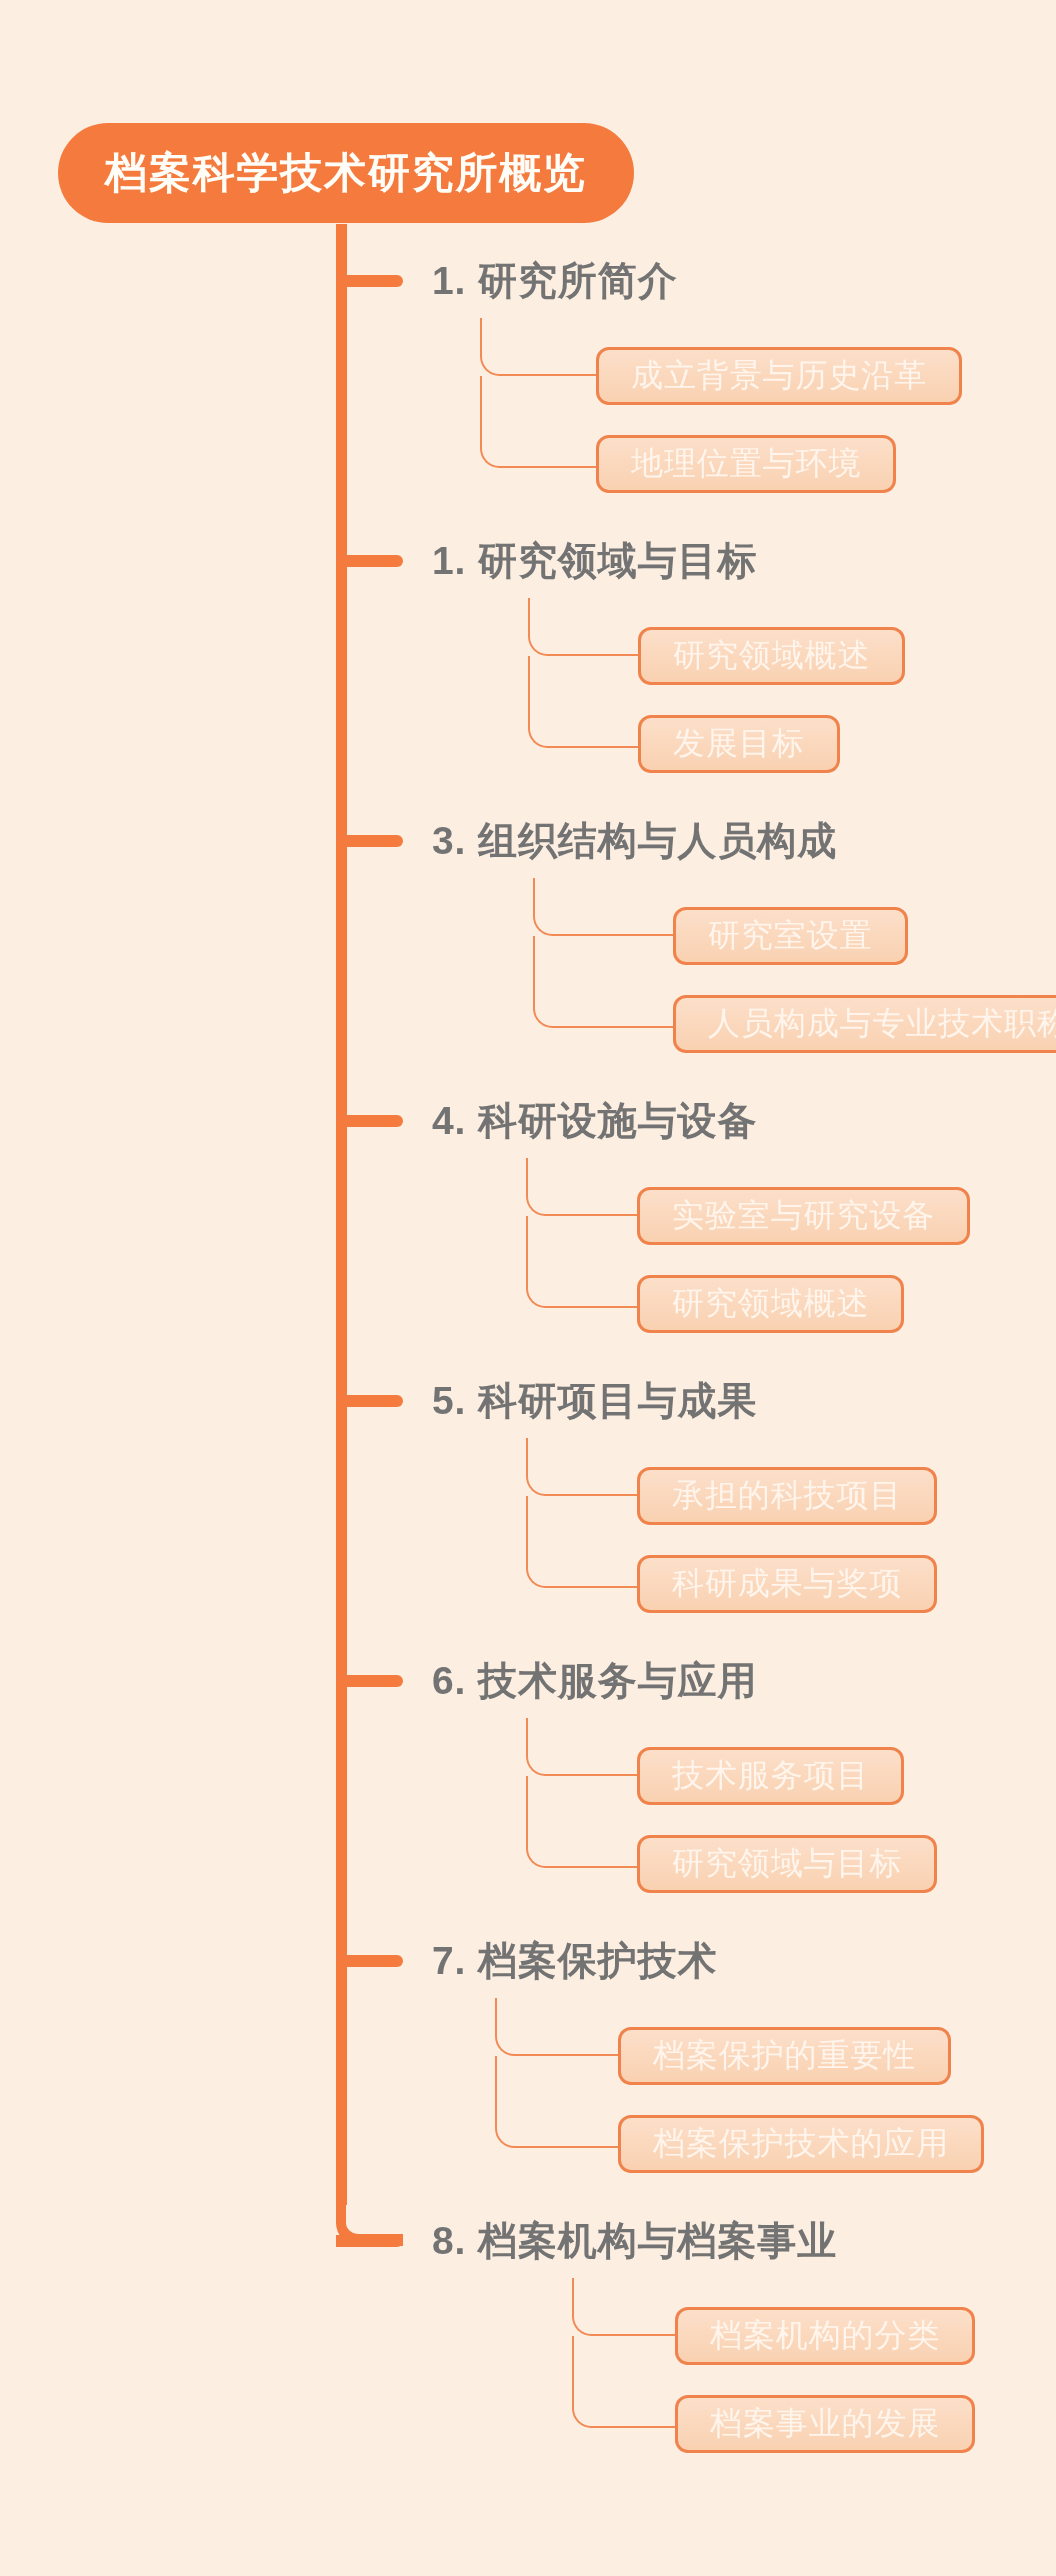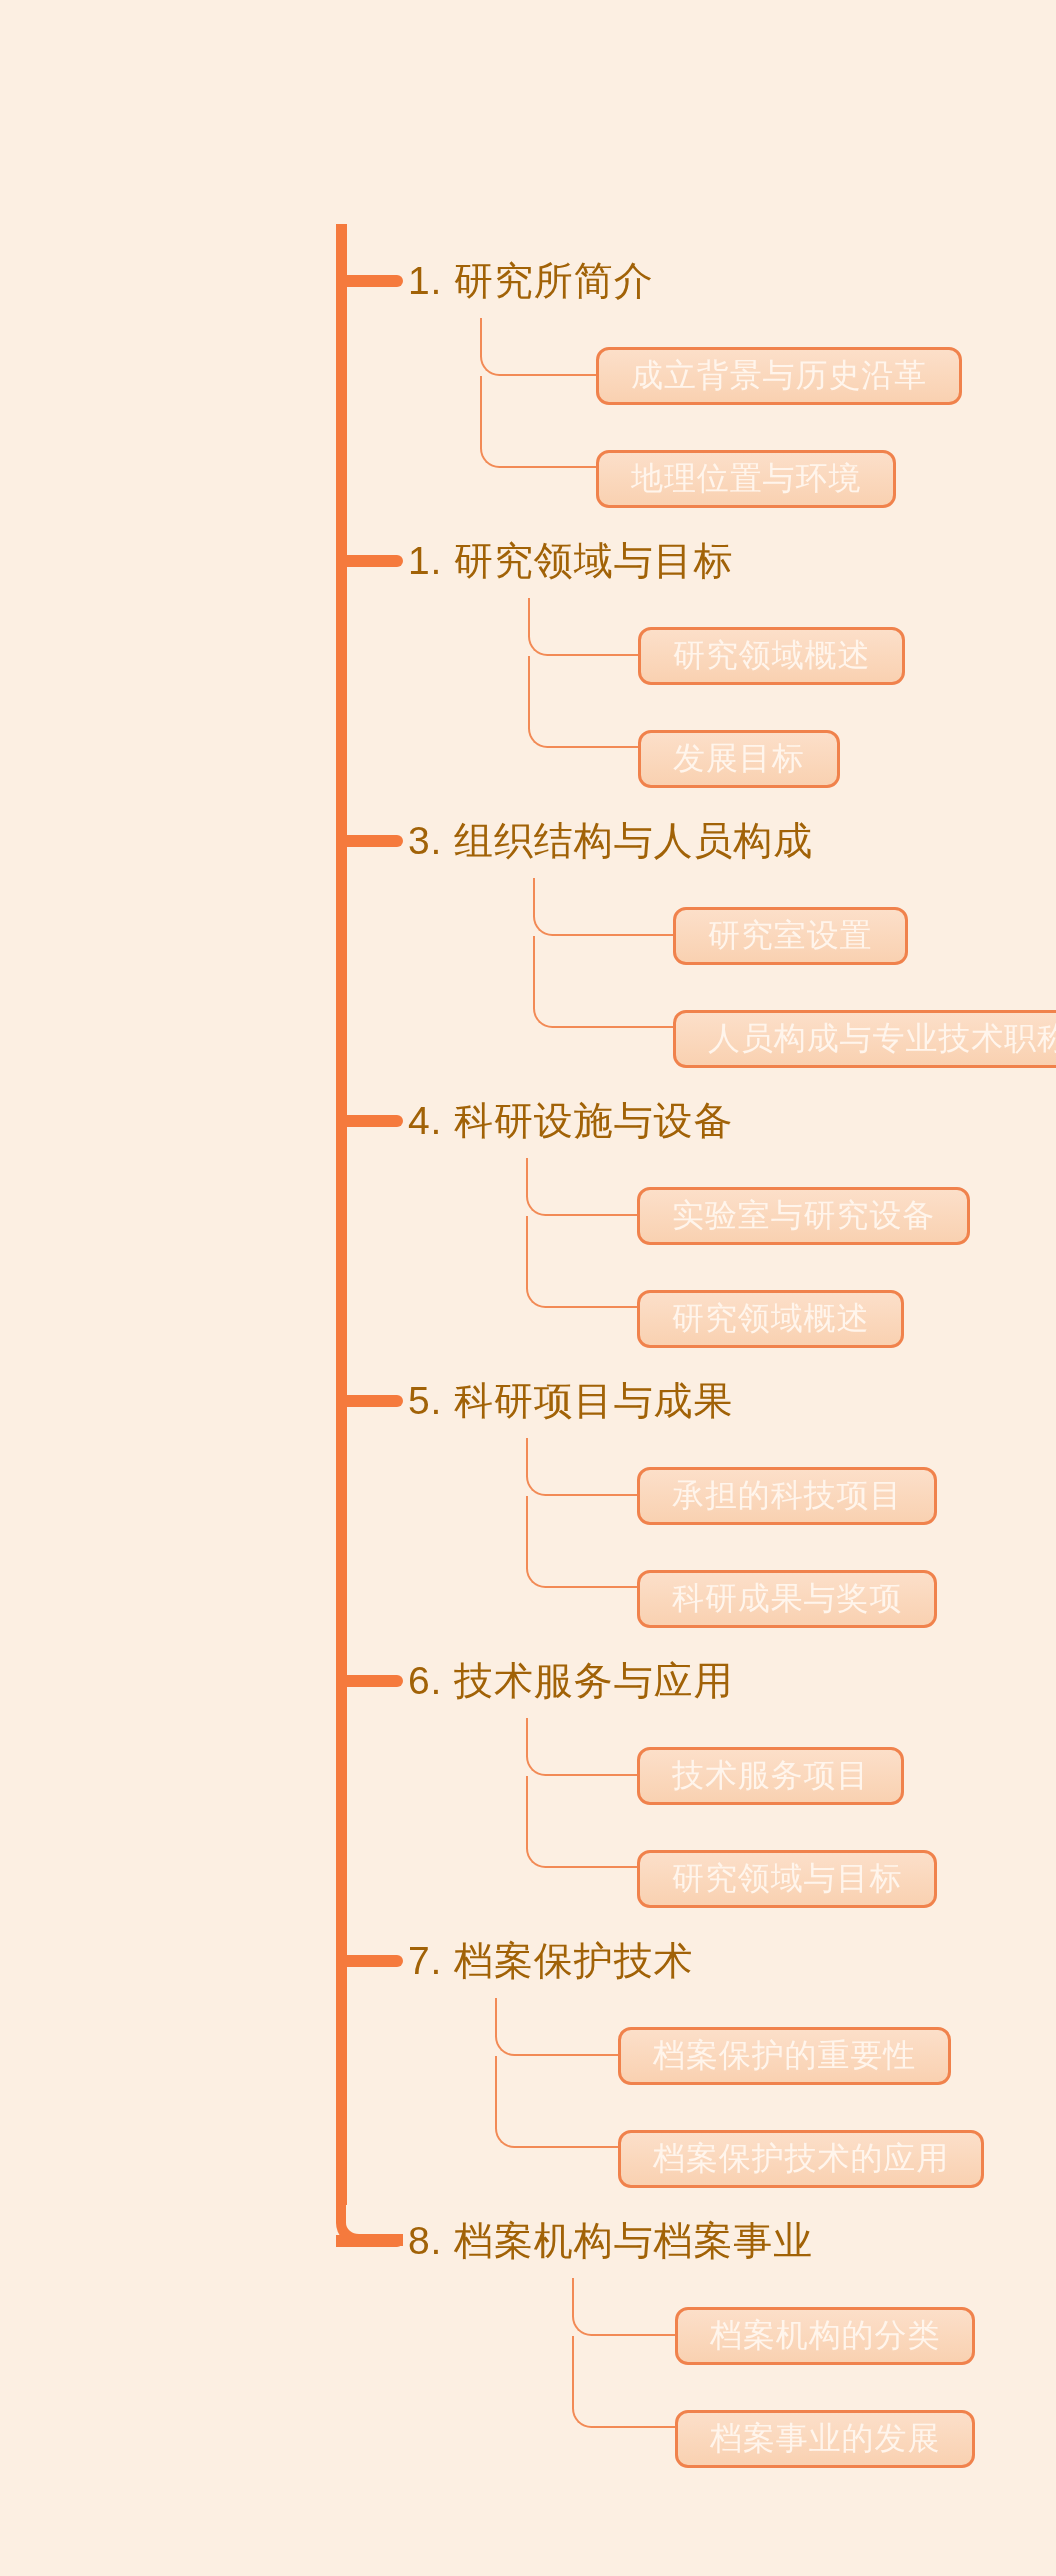--- a/index.html
+++ b/index.html
@@ -27,49 +27,50 @@
     border-left:10.6px solid #F57A3D;border-bottom:12.3px solid #F57A3D;
     border-bottom-left-radius:23px;
   }
   
   .branch{position:absolute;left:0;top:var(--y);width:1056px;height:0;}
   .dash{
     position:absolute;left:336px;top:-6.2px;width:67px;height:12.3px;
     background:#F57A3D;border-radius:0 6.2px 6.2px 0;
   }
   .branch-label{
-    position:absolute;left:408px;top:0;transform:translateY(-50%);
-    font-size:39px;color:#a16207;white-space:nowrap;letter-spacing:0.9px;
+    position:absolute;left:432px;top:0;transform:translateY(-50%);
+    font-size:39px;color:#737373;white-space:nowrap;letter-spacing:0.9px;font-weight:bold;
   }
   .conn{
     position:absolute;left:var(--cx);
     width:calc(var(--kl) - var(--cx));
     border-left:2.6px solid #F28A55;border-bottom:2.6px solid #F28A55;
     border-bottom-left-radius:19.4px;
     box-sizing:border-box;
   }
   .conn1{top:37px;height:58px;}
   .conn2{top:95px;height:92px;}
   .child{
     position:absolute;left:var(--kl);transform:translateY(-50%);
     height:58px;box-sizing:border-box;
     display:flex;align-items:center;
     padding:0 32px;white-space:nowrap;
     background:linear-gradient(#FCDFC9,#F9D1B1);
     border:3.5px solid #F0824C;border-radius:13px;
     color:#FFF5EC;font-size:32px;letter-spacing:0.9px;
   }
   .child1{top:95px;}
-  .child2{top:198px;}
+  .child2{top:183px;}
 </style>
 </head>
 <body>
 
 <div class="canvas">
 
+  <div class="root-node">档案科学技术研究所概览</div>
 
   <div class="trunk"></div>
   <div class="trunk-elbow"></div>
 
   <div class="branch" style="--y:281px; --cx:480px; --kl:596px;">
     <div class="dash"></div>
     <div class="branch-label">1. 研究所简介</div>
     <div class="conn conn1"></div>
     <div class="conn conn2"></div>
     <div class="child child1">成立背景与历史沿革</div>

